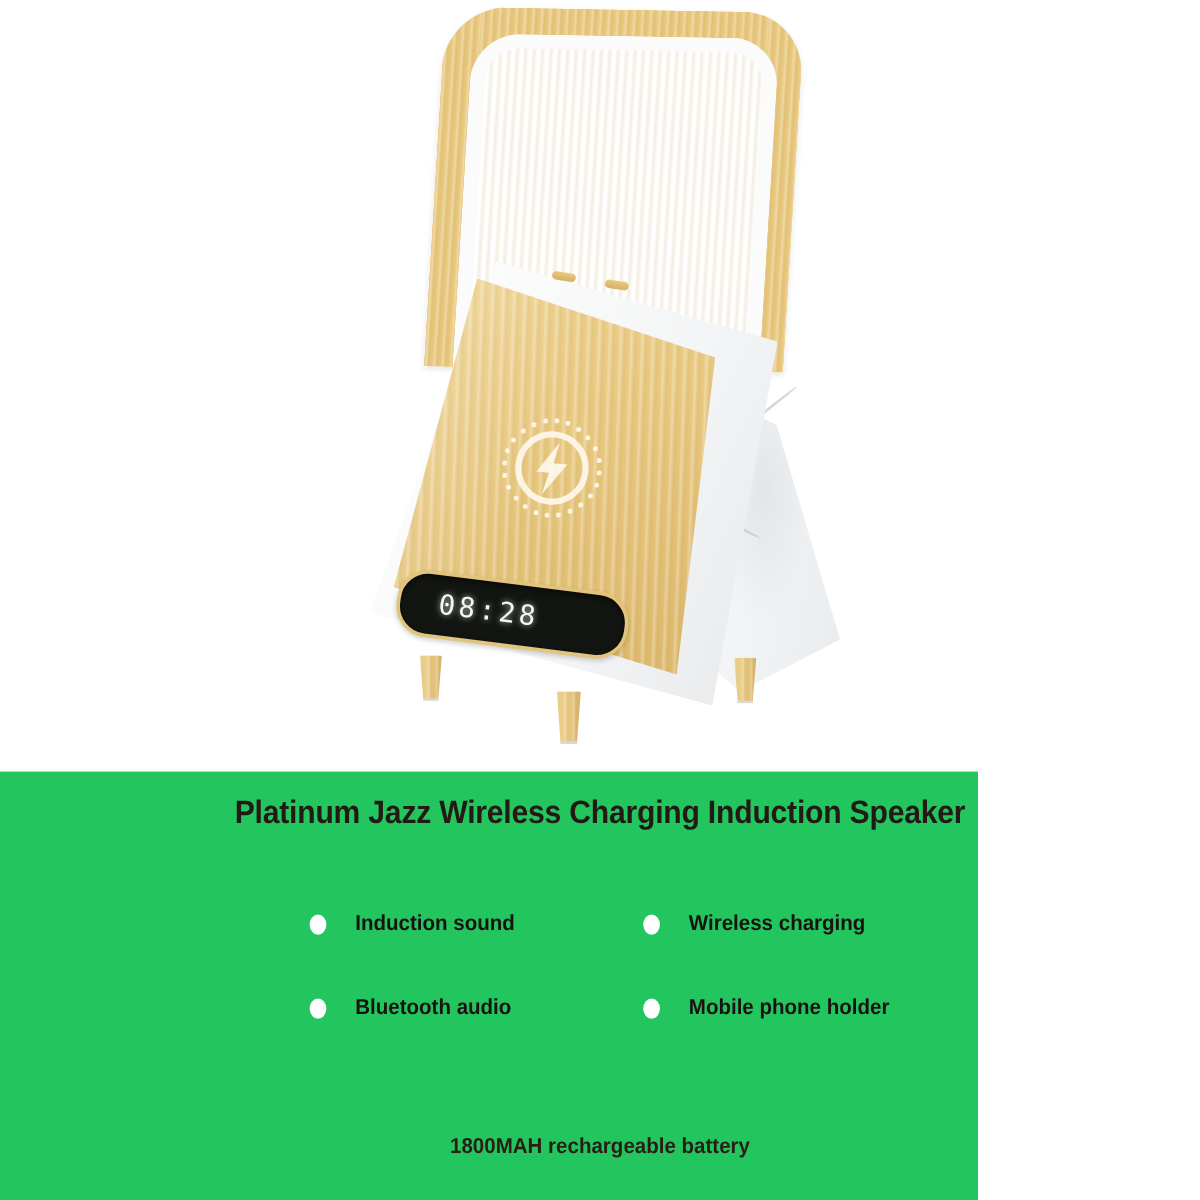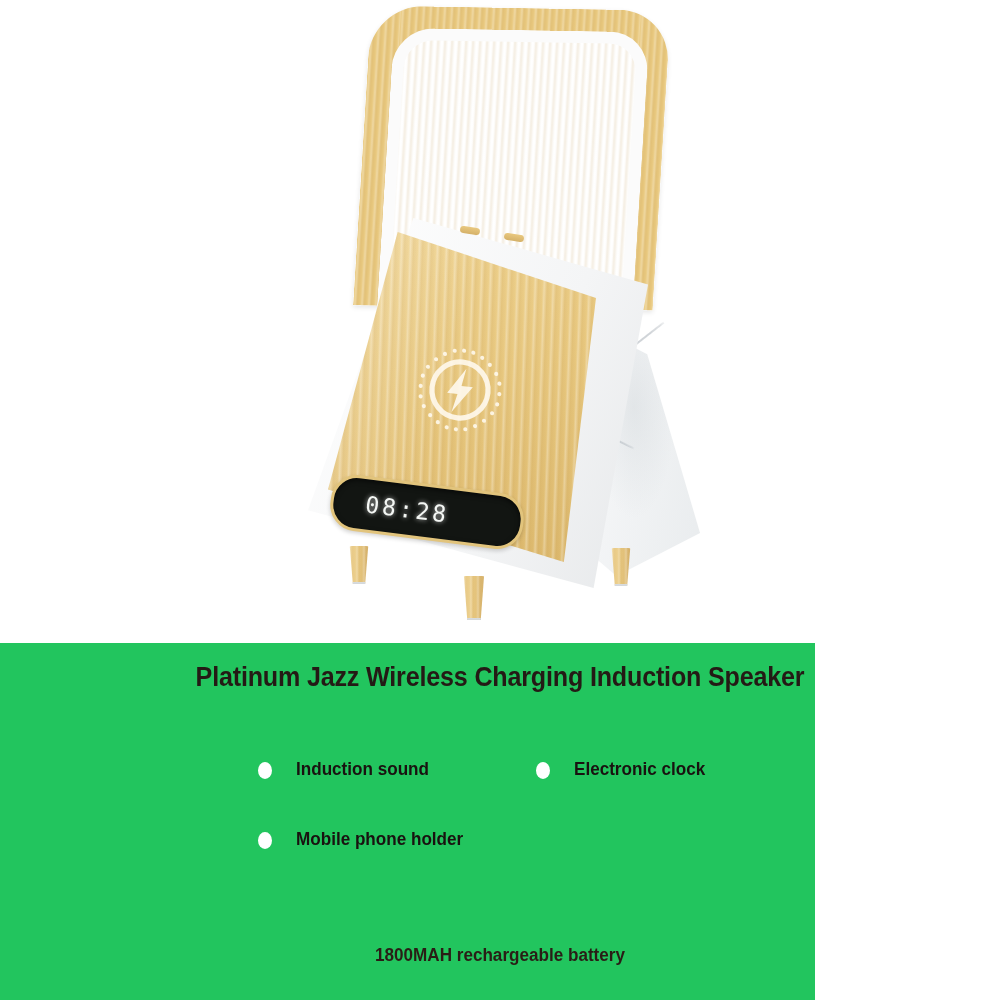--- a/index.html
+++ b/index.html
@@ -353,27 +353,31 @@
 
     <div class="panel-title">Platinum Jazz Wireless Charging Induction Speaker</div>
 
     <div class="features">
 
       <div class="feature">
         <span class="bullet"></span>
         <span class="feature-label">Induction sound</span>
       </div>
 
-
-
-
       <div class="feature">
         <span class="bullet"></span>
-        <span class="feature-label">Electronic clock</span>
-      </div>
+        <span class="feature-label">Wireless charging</span>
+      </div>
+
+
+      <div class="feature">
+        <span class="bullet"></span>
+        <span class="feature-label">Bluetooth audio</span>
+      </div>
+
 
       <div class="feature">
         <span class="bullet"></span>
         <span class="feature-label">Mobile phone holder</span>
       </div>
 
     </div>
 
     <div class="battery-note">1800MAH rechargeable battery</div>
 

